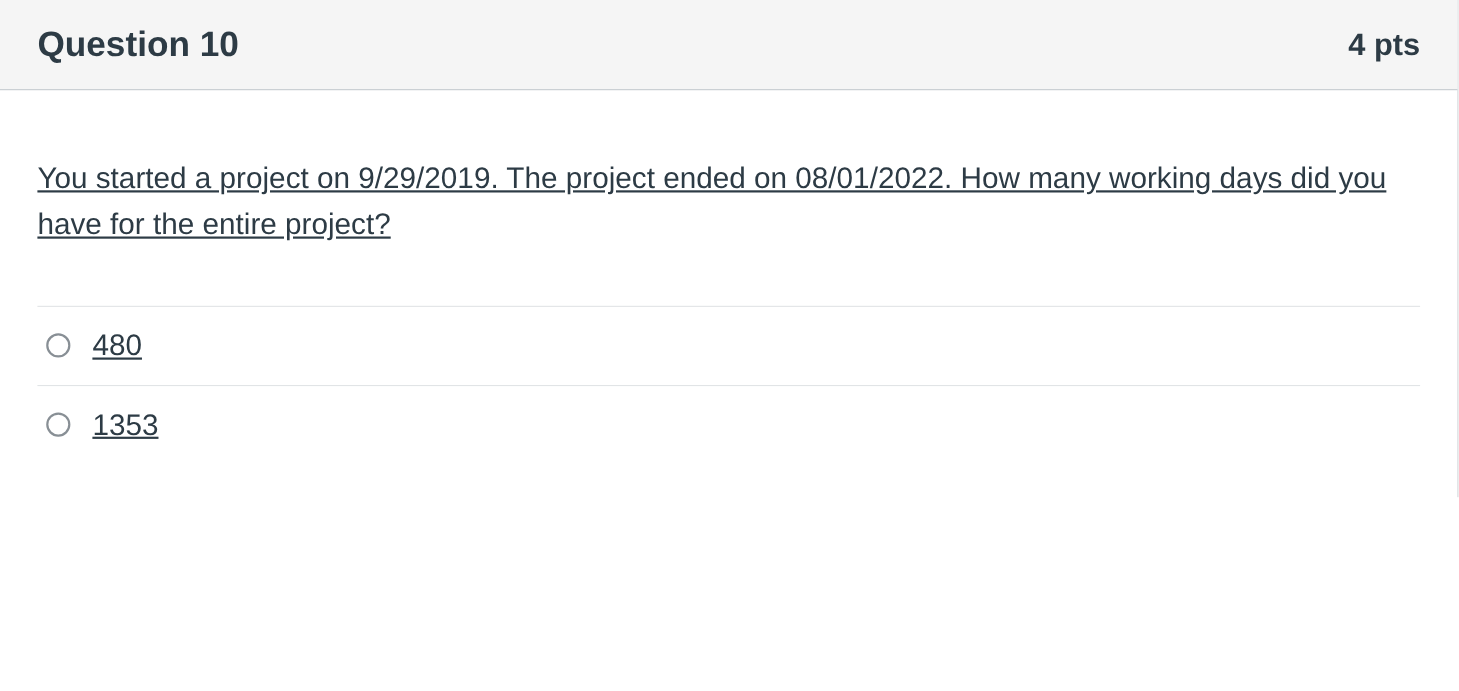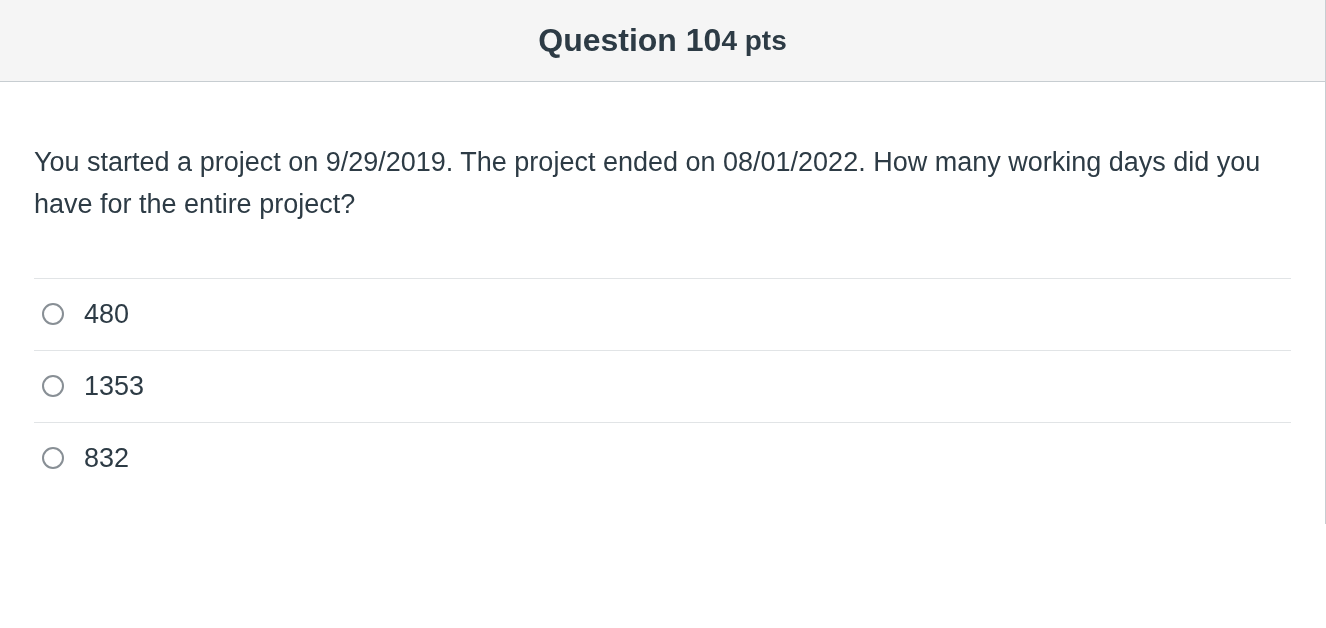--- a/index.html
+++ b/index.html
@@ -14,36 +14,37 @@
       height: 628px;
       color: #2d3b45;
     }
     .question-container {
       border-right: 1px solid #c7cdd1;
     }
     .question-header {
       background: #f5f5f5;
       border-bottom: 1px solid #c7cdd1;
       display: flex;
-      justify-content: center;
+      justify-content: space-between;
       align-items: center;
       padding: 22px 34px 22px 34px;
     }
     .question-title {
       font-size: 32px;
       font-weight: 700;
       color: #2d3b45;
     }
     .question-points {
       font-size: 28px;
       font-weight: 700;
       color: #2d3b45;
     }
     .question-body {
       padding: 60px 34px 30px 34px;
+      text-decoration: underline;
     }
     .question-text {
       font-size: 27px;
       line-height: 1.55;
       color: #2d3b45;
       margin-bottom: 52px;
     }
     .answer-list {
       border-top: 1px solid #e1e4e6;
     }
@@ -83,19 +84,15 @@
     <div class="question-text">You started a project on 9/29/2019. The project ended on 08/01/2022. How many working days did you have for the entire project?</div>
     <div class="answer-list">
       <label class="answer-option">
         <span class="radio-circle"></span>
         <span class="answer-label">480</span>
       </label>
       <label class="answer-option">
         <span class="radio-circle"></span>
         <span class="answer-label">1353</span>
       </label>
-      <label class="answer-option">
-        <span class="radio-circle"></span>
-        <span class="answer-label">832</span>
-      </label>
     </div>
   </div>
 </div>
 
 </body></html>

